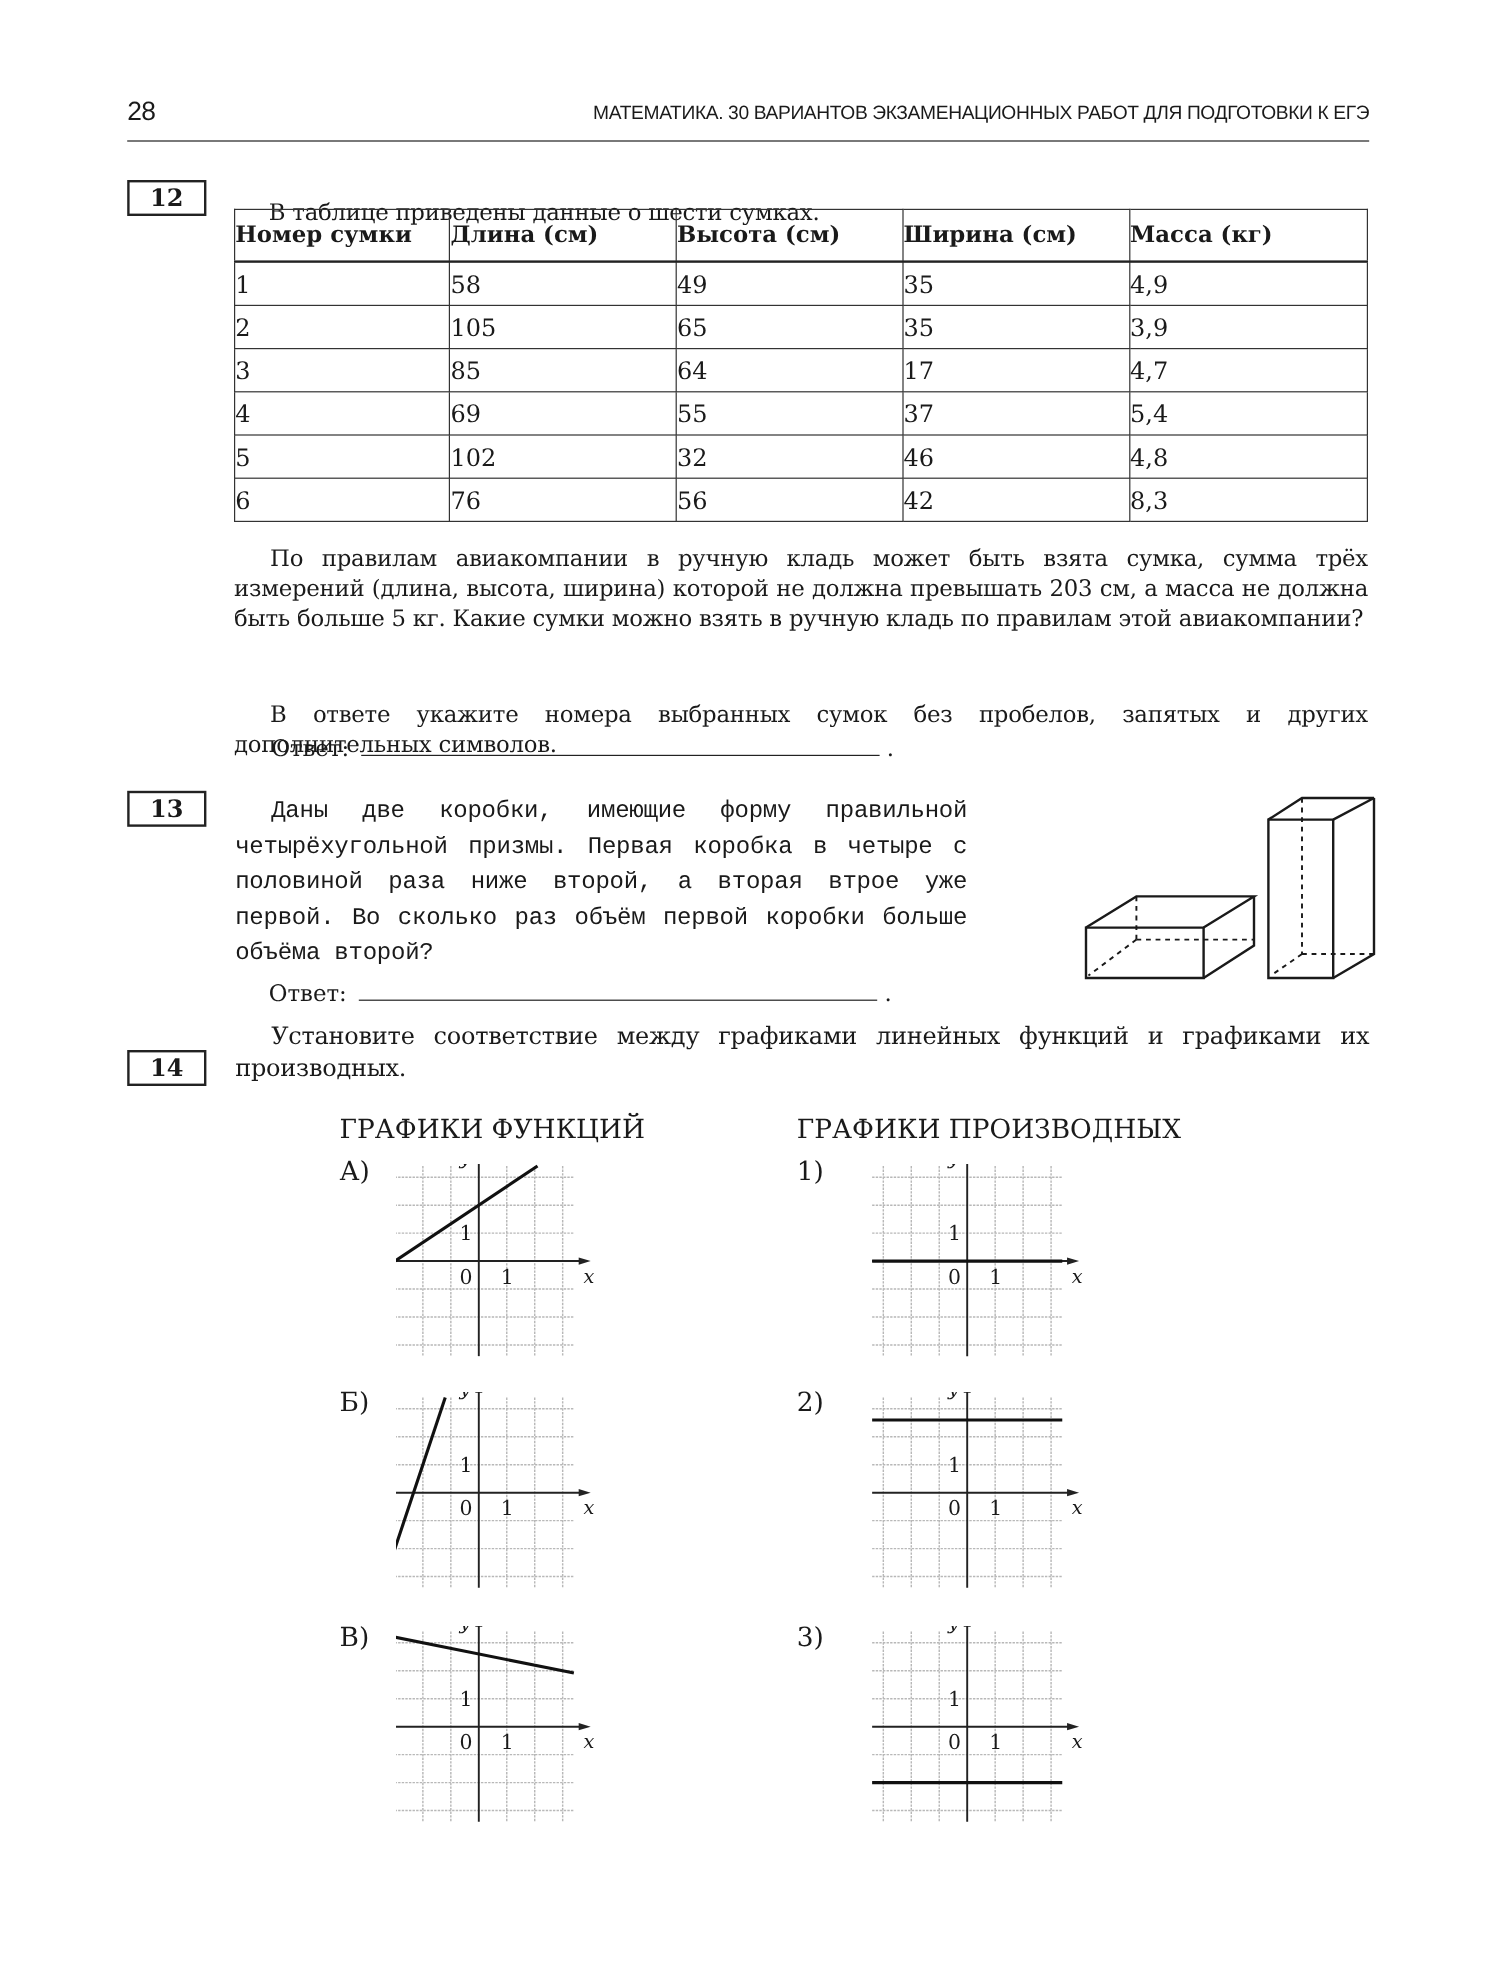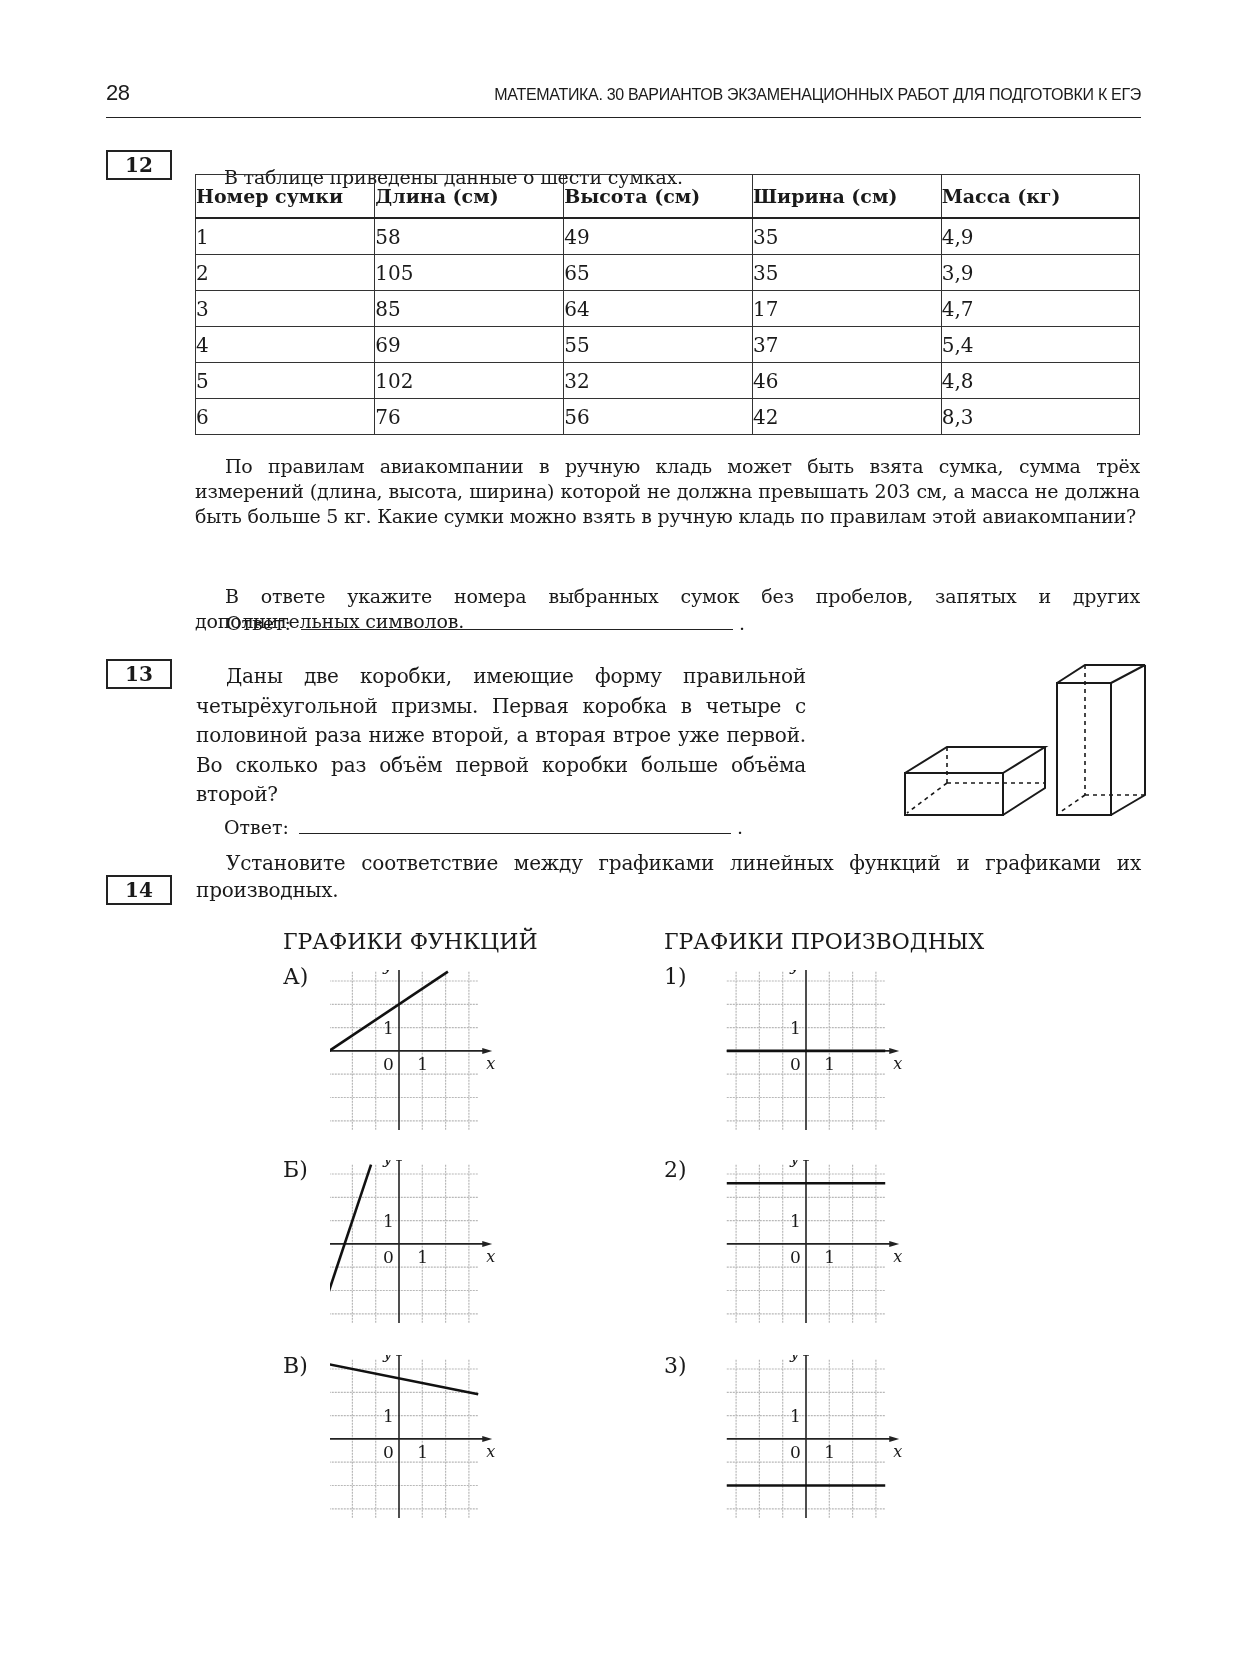--- a/index.html
+++ b/index.html
@@ -89,21 +89,21 @@
     </tbody>
 </table>
 
 <div class="abs para indent" style="left:195px; top:454px; width:945px;">По правилам авиакомпании в ручную кладь может быть взята сумка, сумма трёх измерений (длина, высота, ширина) которой не должна превышать 203 см, а масса не должна быть больше 5 кг. Какие сумки можно взять в ручную кладь по правилам этой авиакомпании?</div>
 <div class="abs para indent" style="left:195px; top:584px; width:945px;">В ответе укажите номера выбранных сумок без пробелов, запятых и других дополнительных символов.</div>
 <div class="abs answer" style="left:226px; top:611px;">
   <span>Ответ:</span><span class="answer-line"></span><span> .</span>
 </div>
 
 <div class="abs task-num" style="left:106px; top:659px;">13</div>
-<div class="abs para indent" style="left:196px; top:662px; width:610px; line-height:29.5px; font-size:20px;">Даны две коробки, имеющие форму правильной четырёхугольной призмы. Первая коробка в четыре с половиной раза ниже второй, а вторая втрое уже первой. Во сколько раз объём первой коробки больше объёма второй?</div>
+<div class="abs para indent" style="left:196px; top:662px; width:610px; line-height:29.5px; font-size:20px;font-family:Liberation Mono, monospace;">Даны две коробки, имеющие форму правильной четырёхугольной призмы. Первая коробка в четыре с половиной раза ниже второй, а вторая втрое уже первой. Во сколько раз объём первой коробки больше объёма второй?</div>
 <div class="abs answer" style="left:224px; top:815px;">
   <span>Ответ:</span><span class="answer-line"></span><span> .</span>
 </div>
 
 <svg class="abs" style="left:895px; top:655px;" width="260" height="175">
   <g fill="none" stroke="#1a1a1a" stroke-width="2">
     <polygon points="10,118 108,118 108,160 10,160"></polygon>
     <polyline points="10,118 52,92 150,92 108,118"></polyline>
     <polyline points="150,92 150,133 108,160"></polyline>
     <g stroke-dasharray="4,4" stroke-width="1.6">

